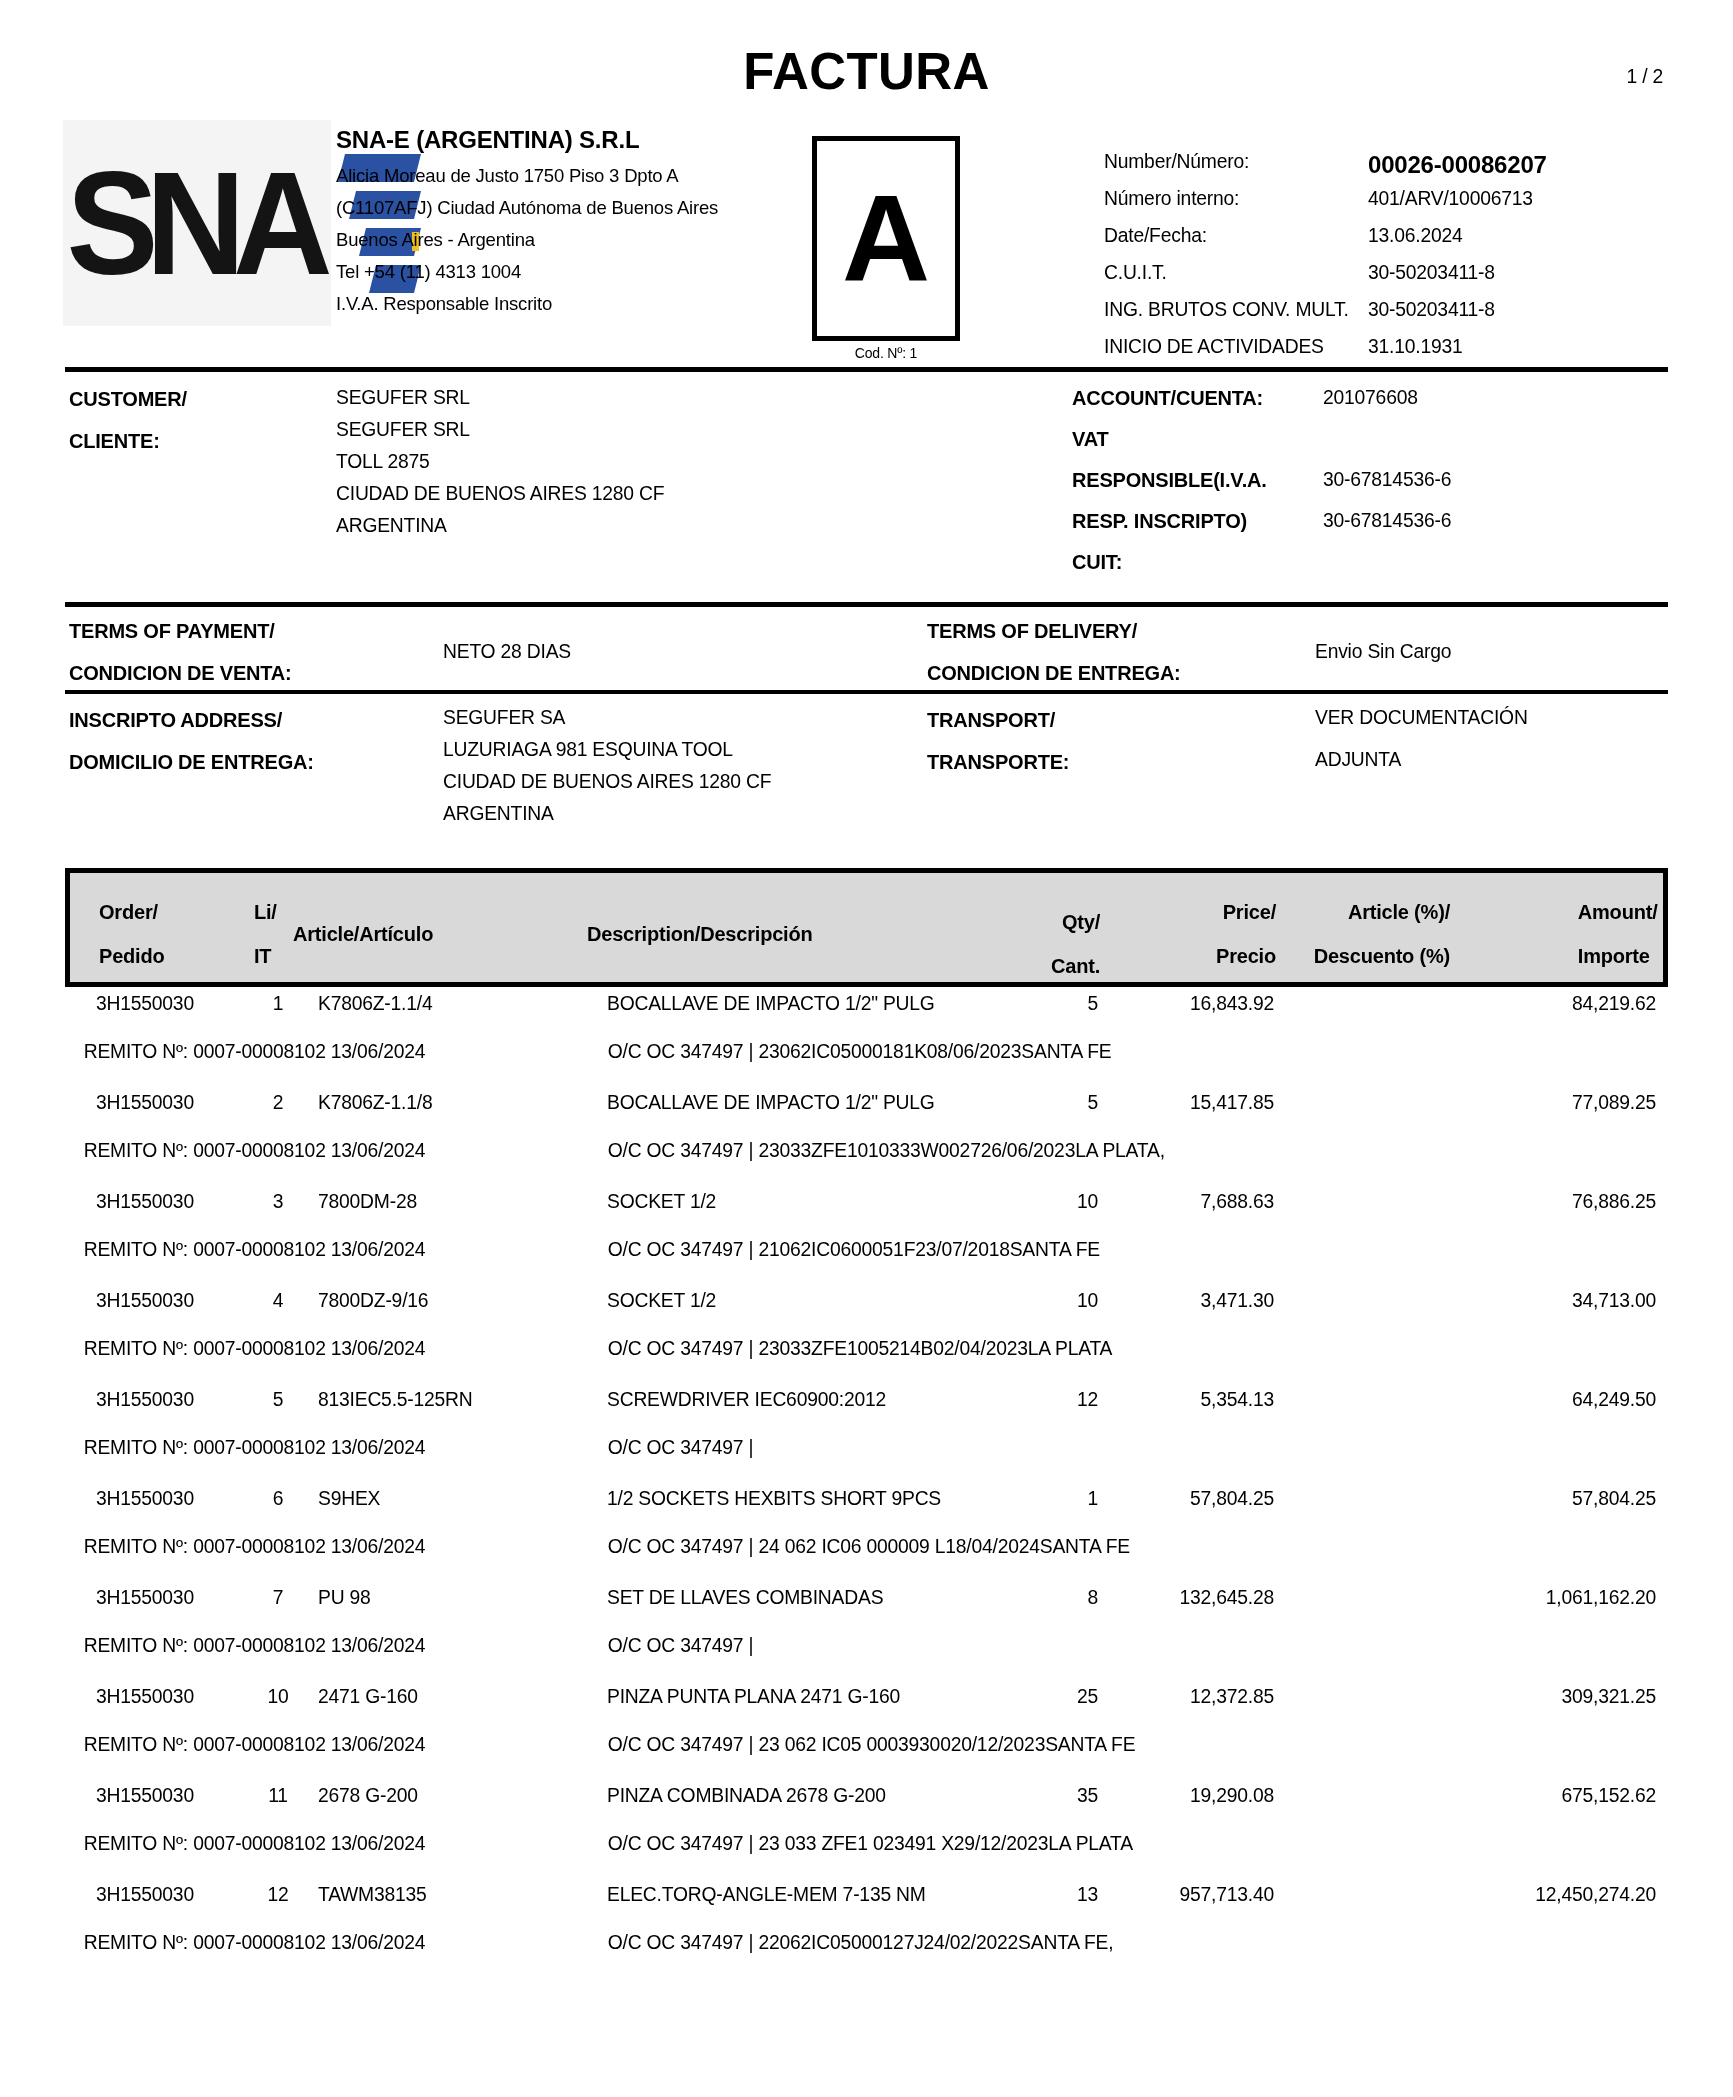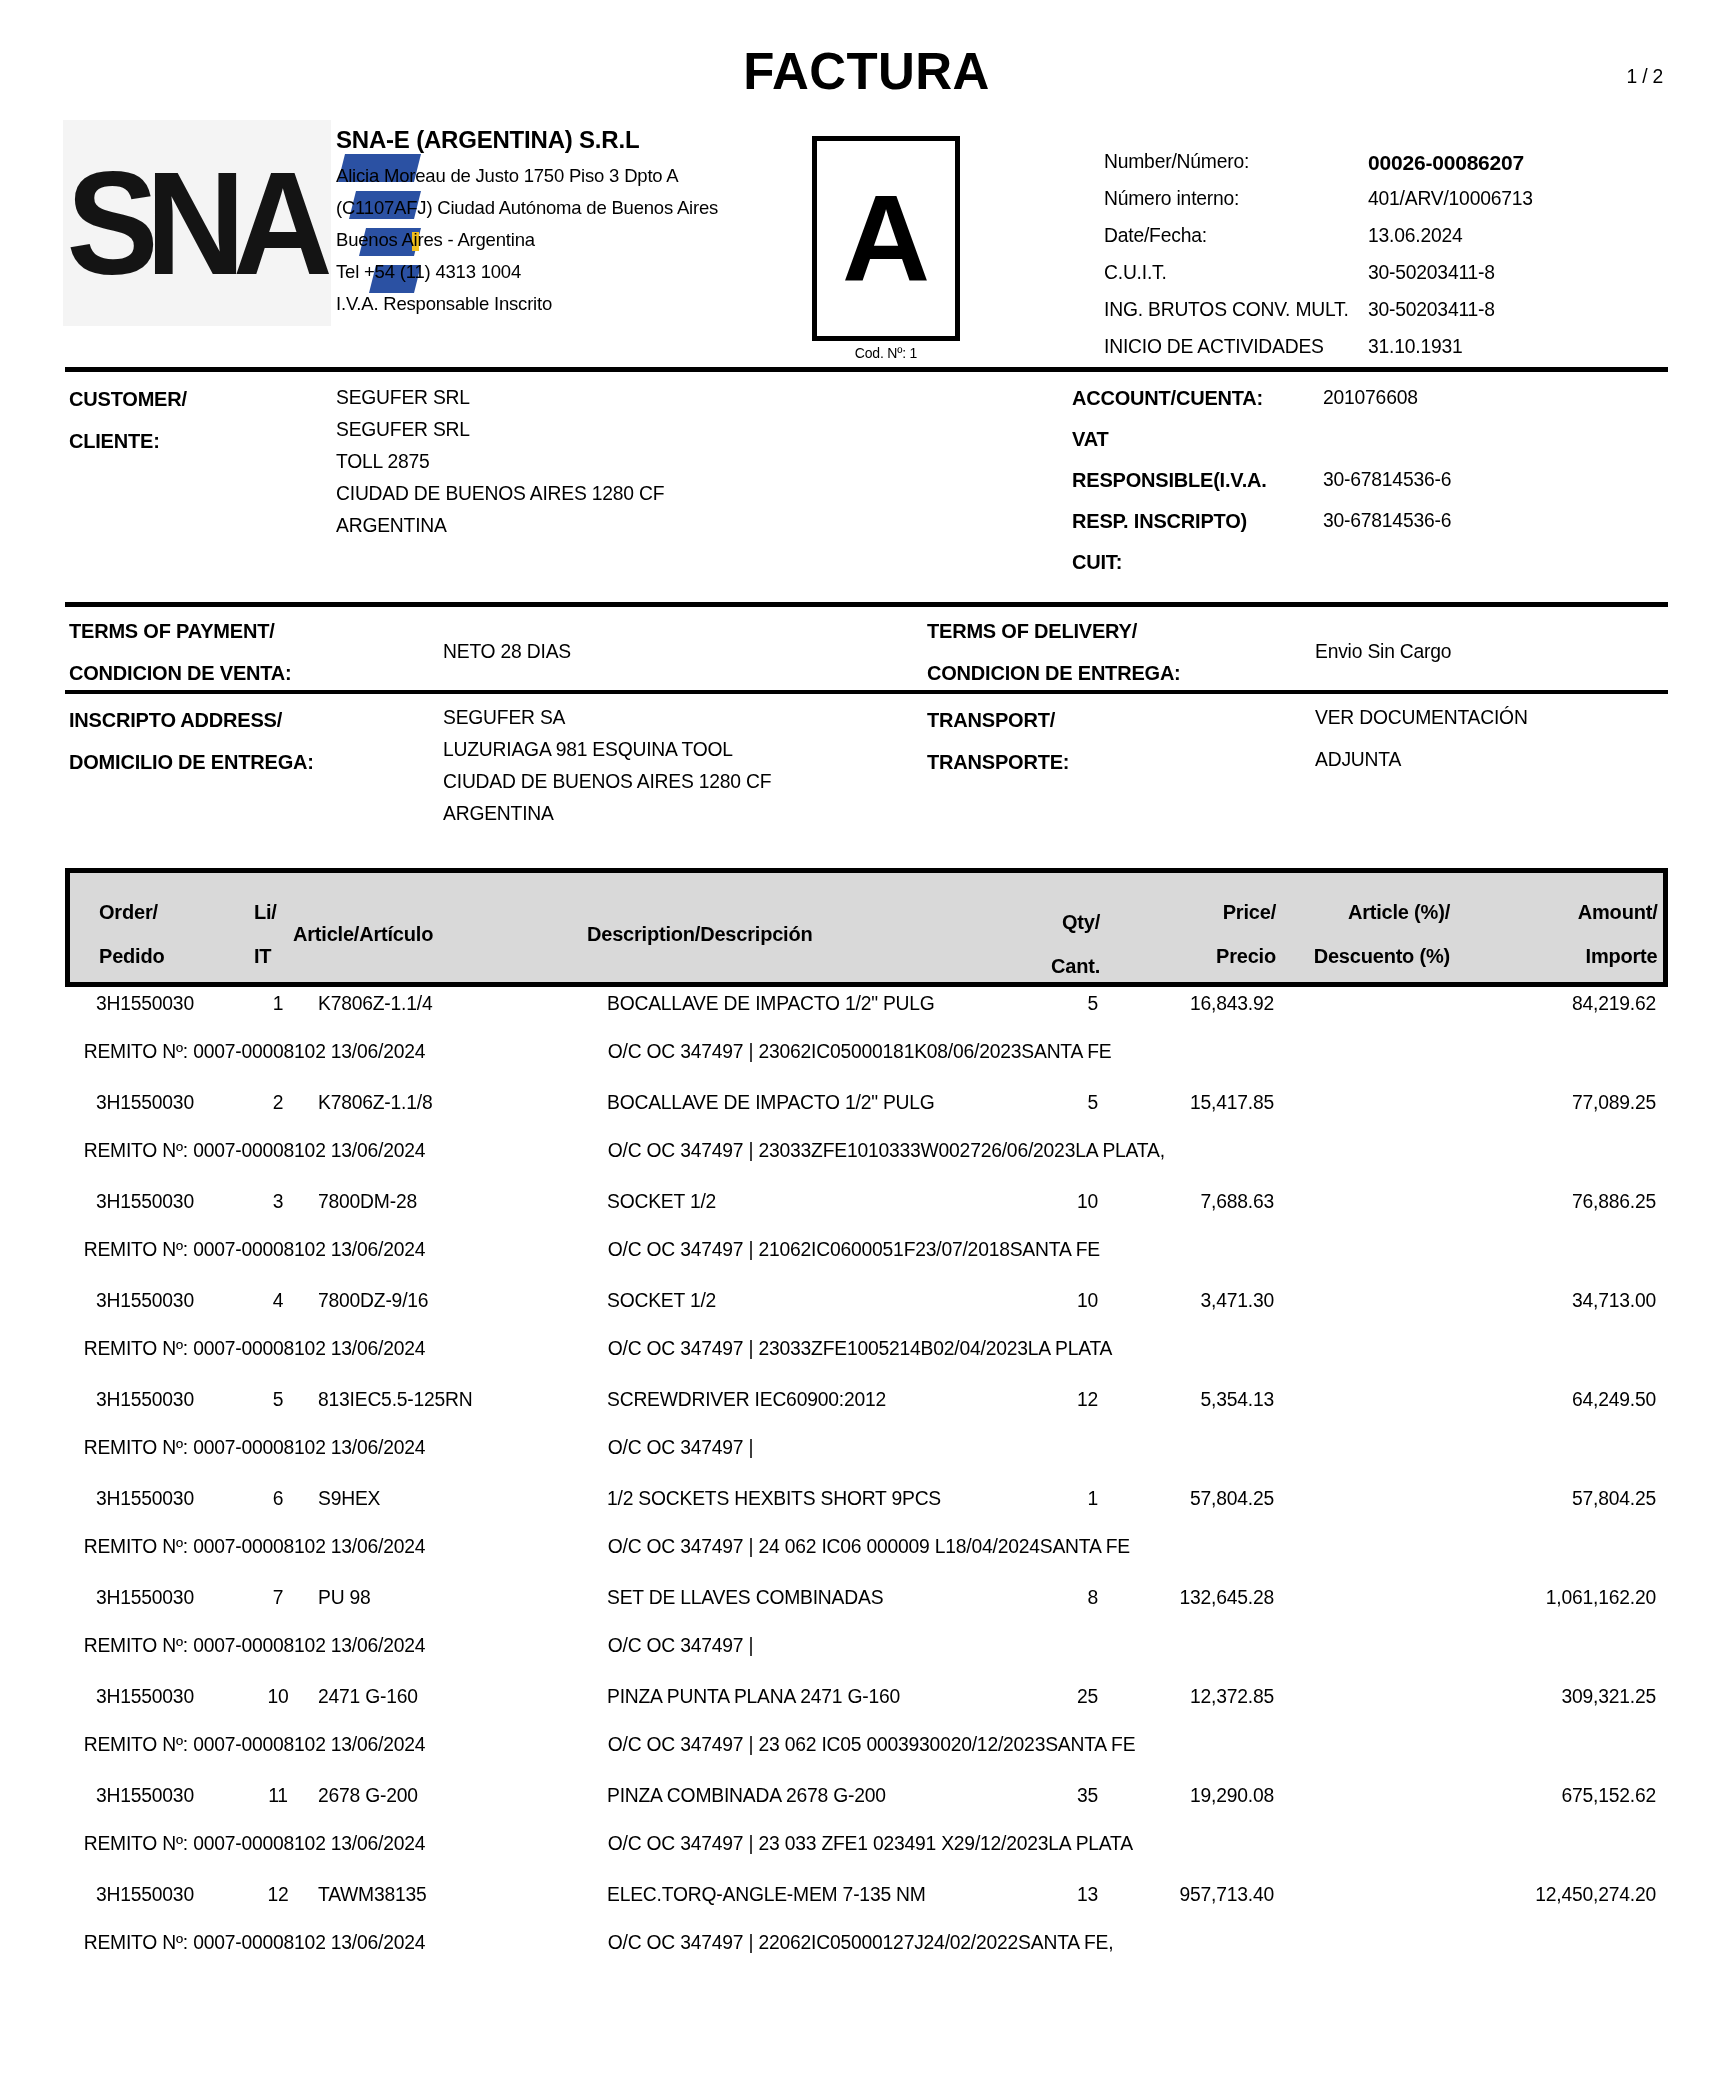--- a/index.html
+++ b/index.html
@@ -22,21 +22,21 @@
   #company-info{left:336px;top:126px;}
   #company-name{font-size:24px;font-weight:700;margin-bottom:11px;}
   #company-address div{height:32px;font-size:18.5px;}
   #invoice-type-box{left:812px;top:136px;width:138px;height:195px;border:5px solid #000;display:flex;align-items:center;justify-content:center;}
   #invoice-type-letter{font-size:122px;font-weight:700;line-height:1;}
   #invoice-type-code{left:812px;top:345px;width:148px;text-align:center;font-size:14px;}
   #invoice-meta-labels{left:1072px;top:151px;}
   #invoice-meta-labels div{height:37px;font-size:19.3px;margin-left:32px;}
   #invoice-meta-values{left:1368px;top:151px;}
   #invoice-meta-values div{height:37px;font-size:19.3px;}
-  #invoice-meta-values div.strong{font-weight:700;font-size:21px;}
+  #invoice-meta-values div.strong{font-weight:700;font-size:24px;}
   .divider{left:65px;width:1603px;height:5px;background:#000;}
   #divider-1{top:367px;} #divider-2{top:602px;} #divider-3{top:690px;height:4.2px;}
   
   .lbl{font-weight:700;font-size:20px;}
   #customer-label{left:69px;top:388px;} #customer-label div{height:42px;}
   #customer-lines{left:336px;top:387px;} #customer-lines div{height:32px;}
   #account-labels{left:1072px;top:387px;} #account-labels div{height:41px;font-weight:700;font-size:20px;}
   #account-values{left:1323px;top:387px;} #account-values div{height:41px;}
   
   #payment-label{left:69px;top:620px;} #payment-label div{height:42px;}
@@ -47,21 +47,21 @@
   #consignee-lines{left:443px;top:707px;} #consignee-lines div{height:32px;}
   #transport-label{left:927px;top:709px;} #transport-label div{height:42px;}
   #transport-lines{left:1315px;top:707px;} #transport-lines div{height:42px;}
   
   #items-header{left:65px;top:868px;width:1593px;height:109px;background:#d9d9d9;border:5px solid #000;}
   .th{position:absolute;font-weight:700;font-size:20px;line-height:44px;white-space:nowrap;}
   .th div{height:44px;}
   .th-order{left:29px;top:17px;} .th-li{left:184px;top:17px;}
   .th-article{left:223px;top:39px;} .th-desc{left:517px;top:39px;}
   .th-qty{right:563px;top:27px;text-align:right;} .th-price{right:387px;top:17px;text-align:right;}
-  .th-disc{right:213px;top:17px;text-align:right;} .th-amount{right:5.5px;top:17px;text-align:right;}
+  .th-disc{right:213px;top:17px;text-align:right;} .th-amount{right:5.5px;top:17px;}
   #items-body{left:69px;top:993px;width:1590px;}
   .item-main{display:grid;grid-template-columns:27px 159px 46px 17px 289px 407px 84px 176px 176px 206px;height:26px;margin-bottom:22px;white-space:nowrap;}
   .item-sub{display:grid;grid-template-columns:14.7px 524px 1051px;height:26px;margin-bottom:25px;white-space:nowrap;}
   .c-num{text-align:right;}
   .c-li{text-align:center;}
 </style>
 </head>
 <body>
 
 <div class="page">

